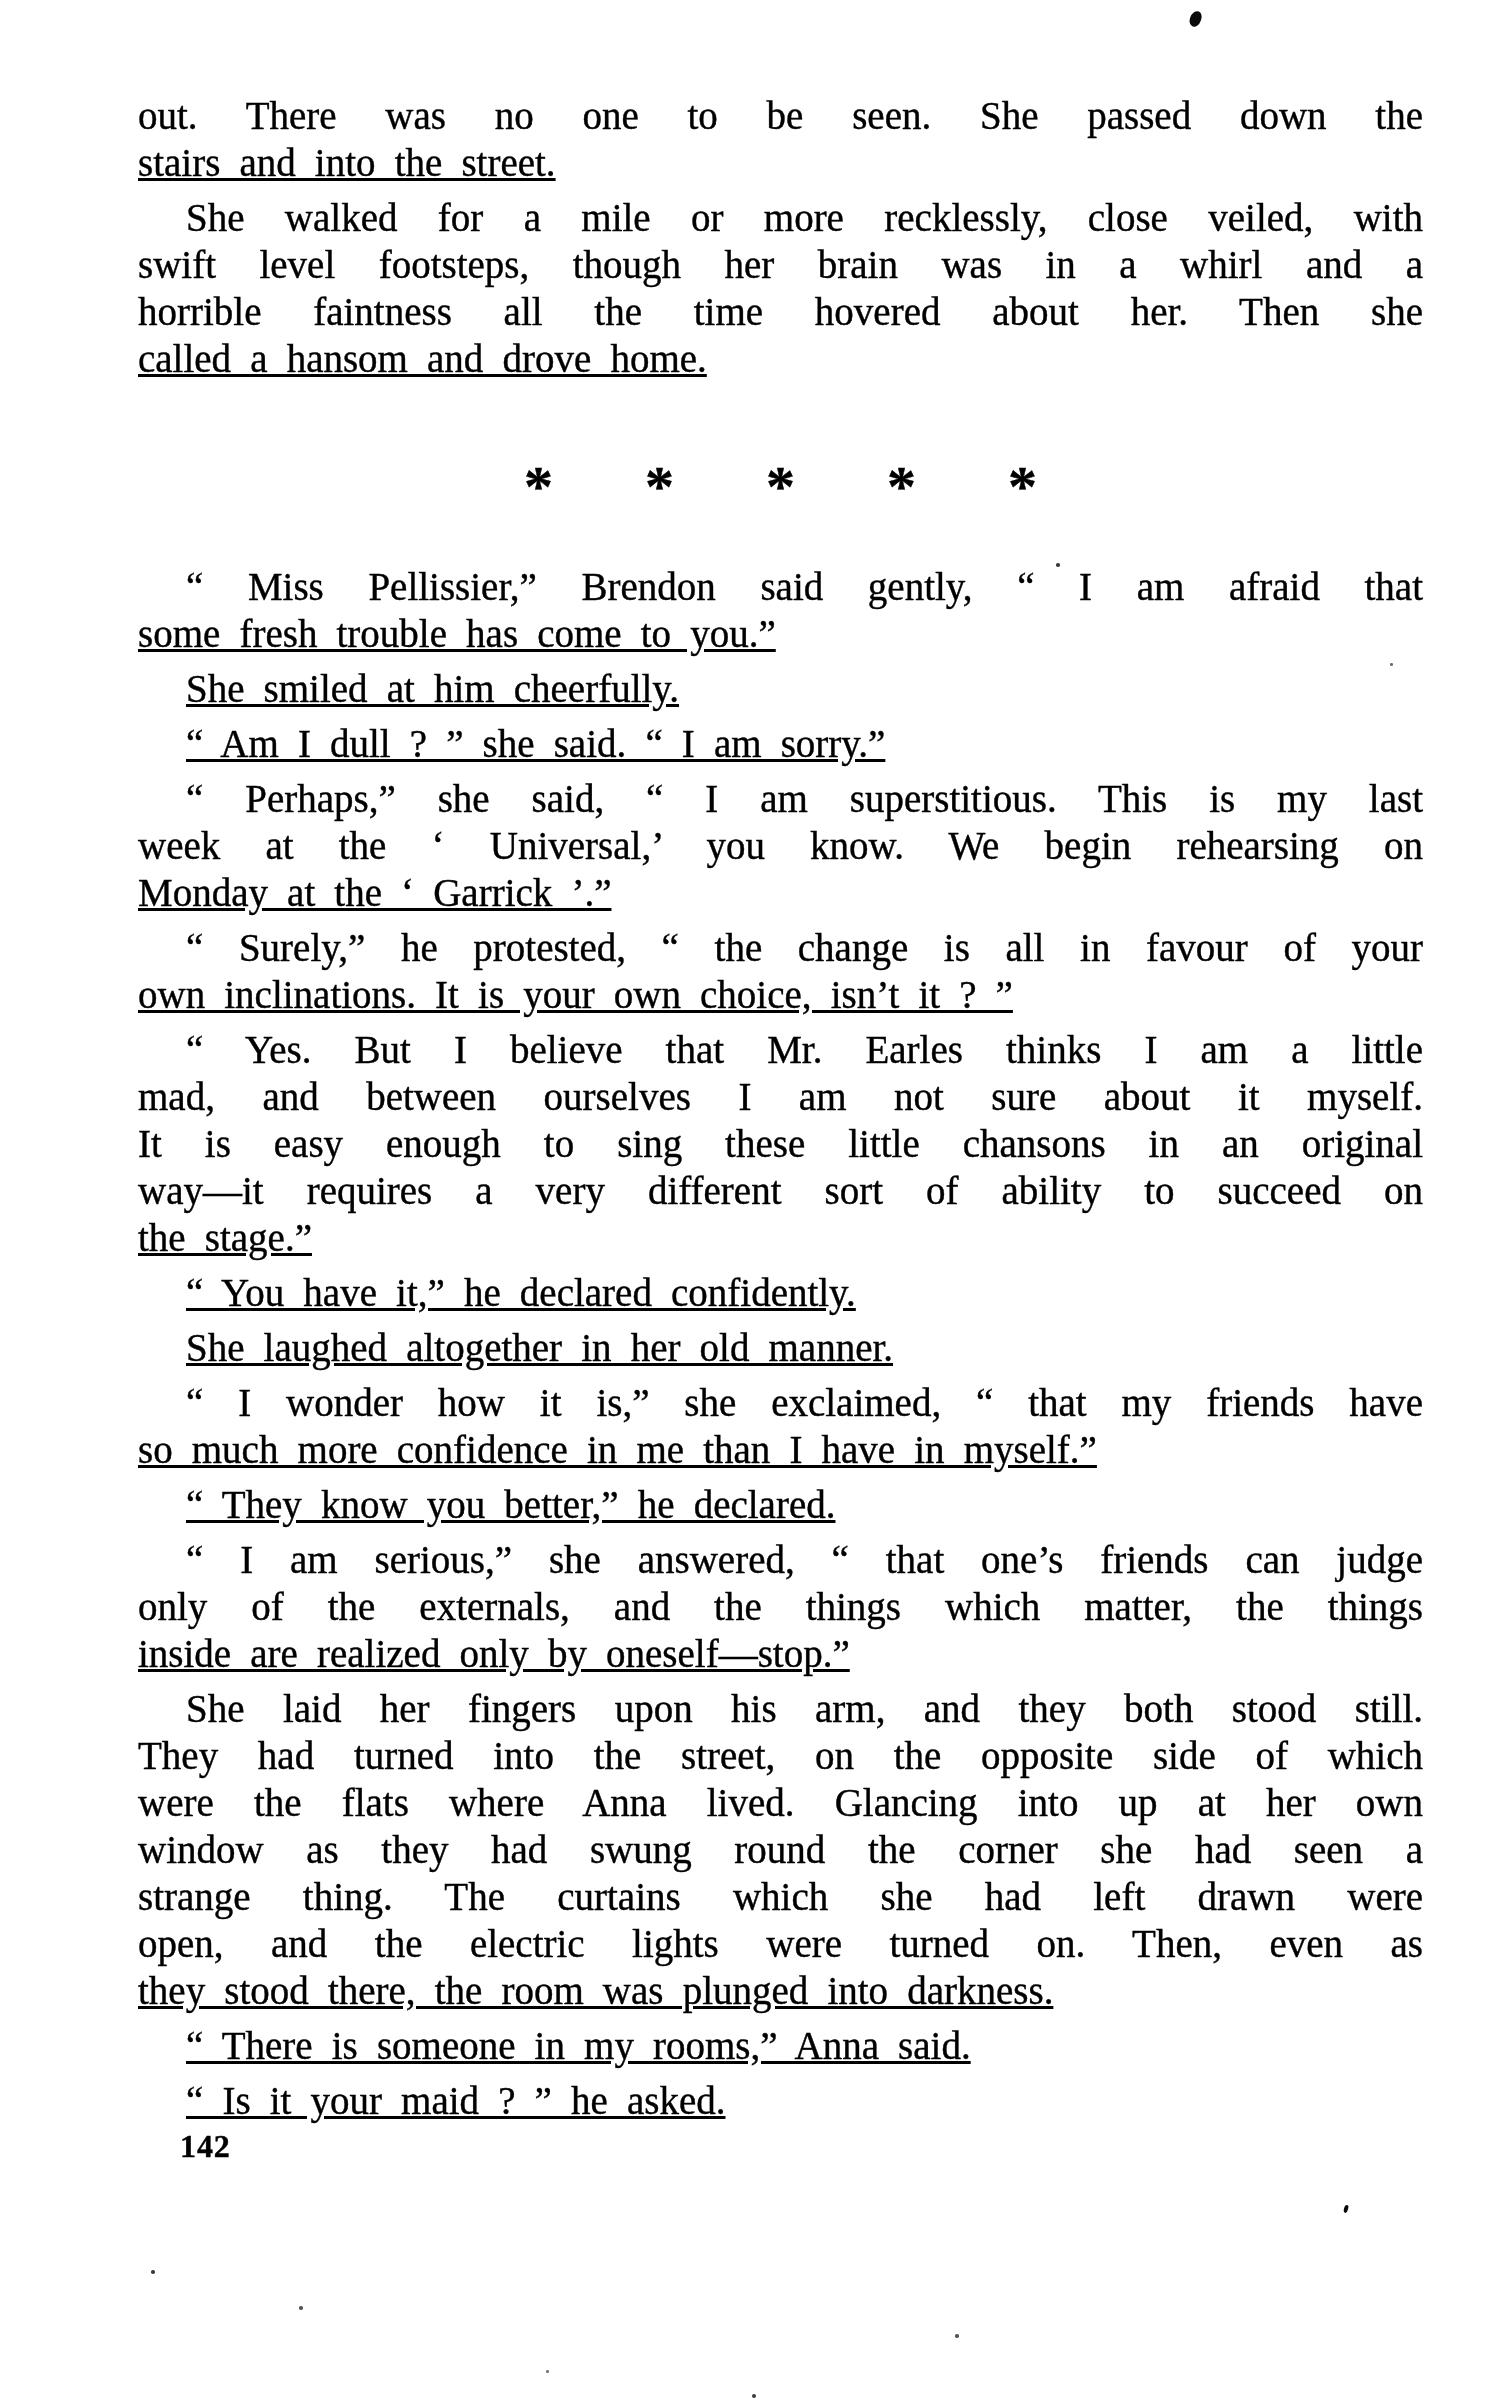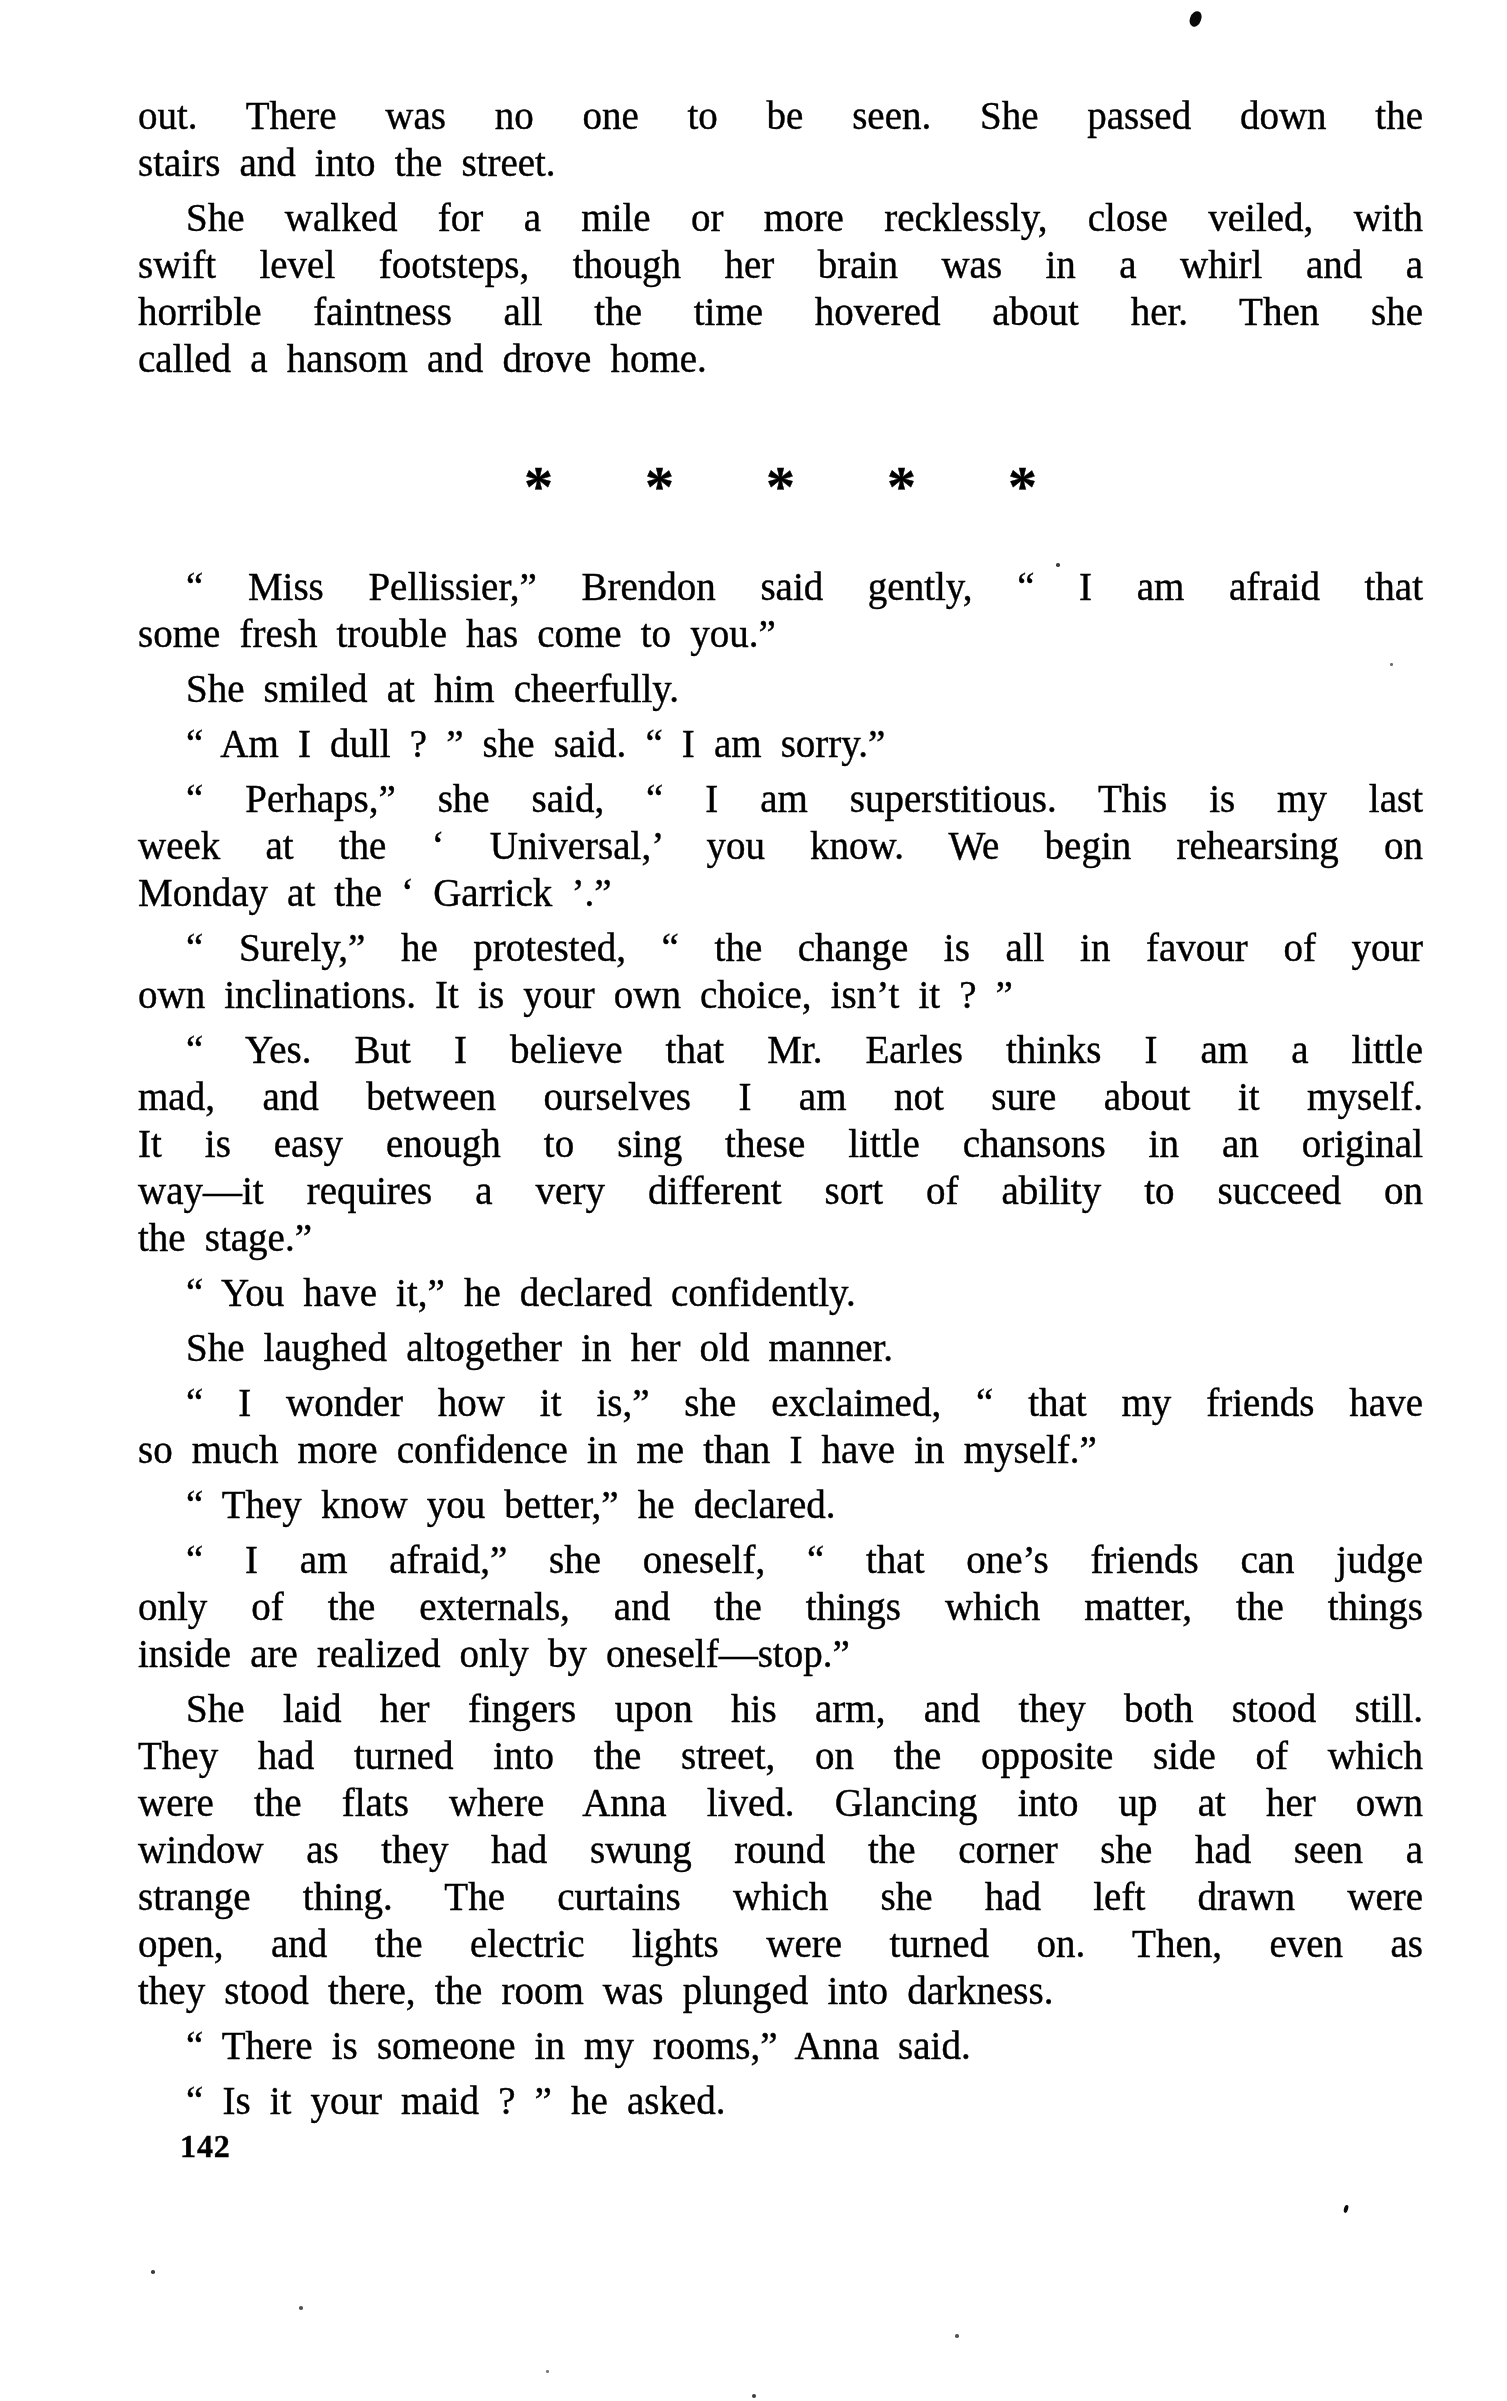--- a/index.html
+++ b/index.html
@@ -23,20 +23,21 @@
   .para { margin: 8px; }
   .line {
     text-align: justify;
     text-align-last: justify;
     word-spacing: 0.08em;
   }
   .line.last {
     text-align: right;
     text-align-last: left;
     word-spacing: 0.24em;
+    text-decoration: underline;
   }
   .para.indent .line:first-child { text-indent: 48px; }
   .separator {
     height: 165px;
     display: flex;
     justify-content: center;
     align-items: center;
     gap: 92px;
   }
   .separator .asterisk {
@@ -127,21 +128,21 @@
       <div class="line last">She laughed altogether in her old manner.</div>
     </div>
     <div class="para indent">
       <div class="line">“ I wonder how it is,” she exclaimed, “ that my friends have</div>
       <div class="line last">so much more confidence in me than I have in myself.”</div>
     </div>
     <div class="para indent">
       <div class="line last">“ They know you better,” he declared.</div>
     </div>
     <div class="para indent">
-      <div class="line">“ I am afraid,” she oneself, “ that one’s friends can judge</div>
+      <div class="line">“ I am serious,” she answered, “ that one’s friends can judge</div>
       <div class="line">only of the externals, and the things which matter, the things</div>
       <div class="line last">inside are realized only by oneself—stop.”</div>
     </div>
     <div class="para indent">
       <div class="line">She laid her fingers upon his arm, and they both stood still.</div>
       <div class="line">They had turned into the street, on the opposite side of which</div>
       <div class="line">were the flats where Anna lived. Glancing into up at her own</div>
       <div class="line">window as they had swung round the corner she had seen a</div>
       <div class="line">strange thing. The curtains which she had left drawn were</div>
       <div class="line">open, and the electric lights were turned on. Then, even as</div>

